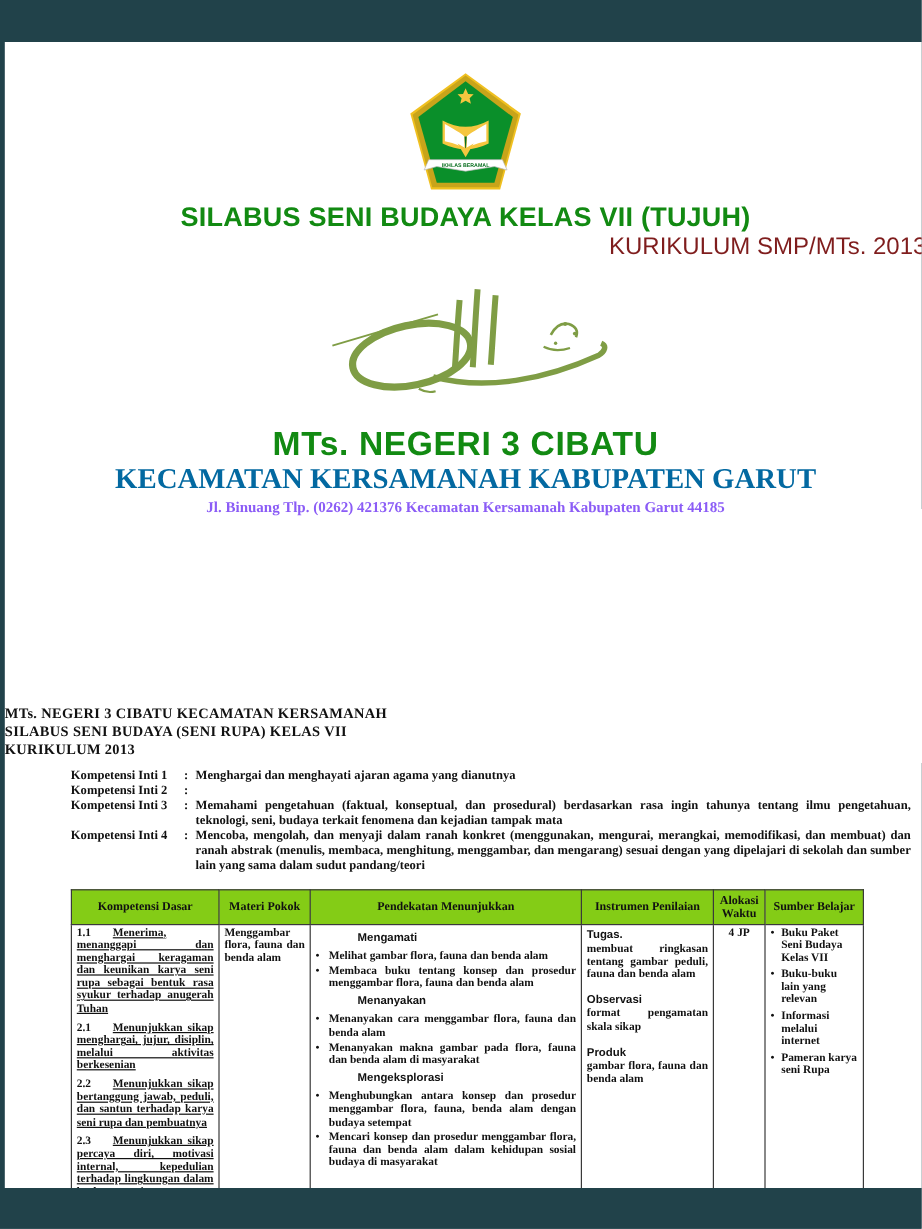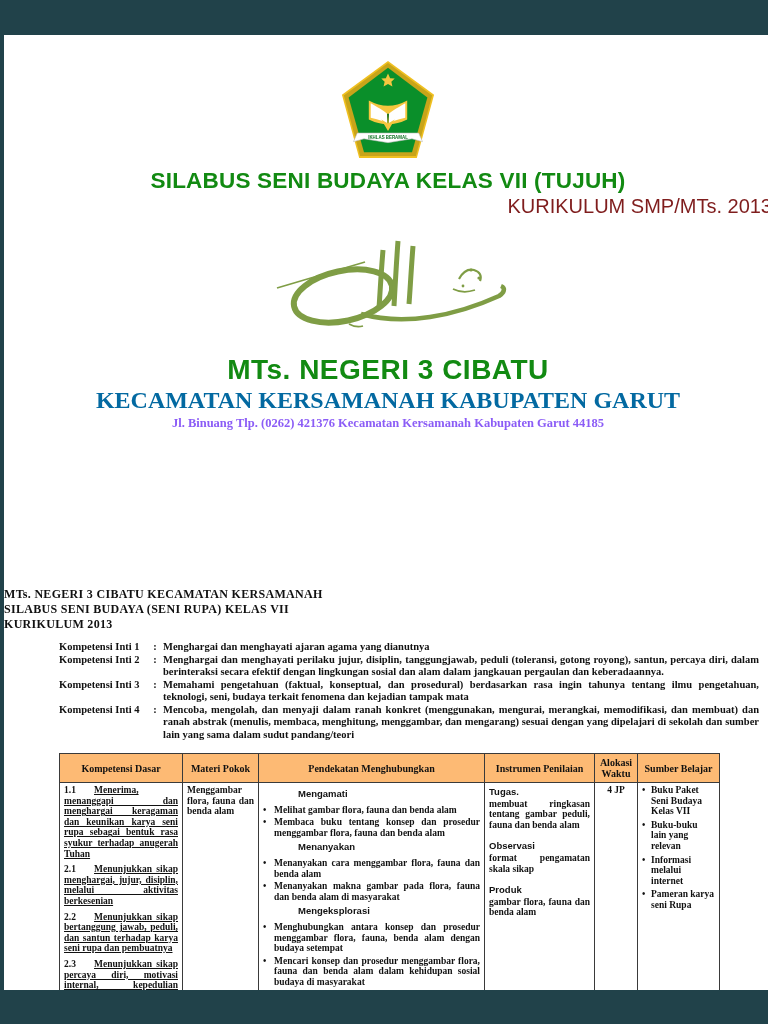--- a/index.html
+++ b/index.html
@@ -55,21 +55,21 @@
   .ki-text{flex:1;text-align:justify;}
   
   table.silabus{
     margin:12px 0 0 55px;border-collapse:collapse;width:660px;
     table-layout:fixed;font-weight:bold;color:#111;
   }
   table.silabus th,table.silabus td{
     border:1px solid #3a3a3a;vertical-align:top;padding:2px 4px;
   }
   table.silabus th{
-    background:#fdba74;font-size:10px;line-height:11px;height:24px;
+    background:#84cc16;font-size:10px;line-height:11px;height:24px;
     vertical-align:middle;text-align:center;
   }
   th.th-small{font-size:7.5px;}
   table.silabus td{font-size:9.5px;line-height:10.6px;}
   td.kd p{margin:0 0 5px 0;text-align:justify;text-decoration:underline;}
   .kd-num-wide{display:inline-block;min-width:30px;}
   td.mp{padding-top:3px;}
   .mp-text{text-align:justify;}
   .ph{
     font-family:"Liberation Sans", sans-serif;font-size:9.5px;
@@ -144,21 +144,20 @@
 
   <div class="ki">
     <div class="ki-row">
       <div class="ki-label">Kompetensi Inti 1</div>
       <div class="ki-colon">:</div>
       <div class="ki-text">Menghargai dan menghayati ajaran agama yang dianutnya</div>
     </div>
     <div class="ki-row">
       <div class="ki-label">Kompetensi Inti 2</div>
       <div class="ki-colon">:</div>
-      <div class="ki-text">Menghargai dan menghayati perilaku jujur, disiplin, tanggungjawab, peduli (toleransi, gotong royong), santun, percaya diri, dalam berinteraksi secara efektif dengan lingkungan sosial dan alam dalam jangkauan pergaulan dan keberadaannya.</div>
     </div>
     <div class="ki-row">
       <div class="ki-label">Kompetensi Inti 3</div>
       <div class="ki-colon">:</div>
       <div class="ki-text">Memahami pengetahuan (faktual, konseptual, dan prosedural) berdasarkan rasa ingin tahunya tentang ilmu pengetahuan, teknologi, seni, budaya terkait fenomena dan kejadian tampak mata</div>
     </div>
     <div class="ki-row">
       <div class="ki-label">Kompetensi Inti 4</div>
       <div class="ki-colon">:</div>
       <div class="ki-text">Mencoba, mengolah, dan menyaji dalam ranah konkret (menggunakan, mengurai, merangkai, memodifikasi, dan membuat) dan ranah abstrak (menulis, membaca, menghitung, menggambar, dan mengarang) sesuai dengan yang dipelajari di sekolah dan sumber lain yang sama dalam sudut pandang/teori</div>
@@ -171,21 +170,21 @@
         <col style="width:76px">
         <col style="width:226px">
       <col style="width:110px">
         <col style="width:43px">
         <col style="width:82px">
     </colgroup>
     <thead>
       <tr>
         <th>Kompetensi Dasar</th>
         <th>Materi Pokok</th>
-        <th>Pendekatan  Menghubungkan</th>
+        <th>Pendekatan  Menunjukkan</th>
         <th>Instrumen Penilaian</th>
         <th class="th-small">Alokasi Waktu</th>
         <th>Sumber Belajar</th>
       </tr>
     </thead>
     <tbody>
       <tr>
         <td class="kd">
           <p><span class="kd-num-wide">1.1</span><span>Menerima, menanggapi dan menghargai keragaman dan keunikan karya seni rupa sebagai bentuk rasa syukur terhadap anugerah Tuhan</span></p>
           <p><span class="kd-num-wide">2.1</span><span>Menunjukkan sikap menghargai, jujur, disiplin, melalui aktivitas berkesenian</span></p>

